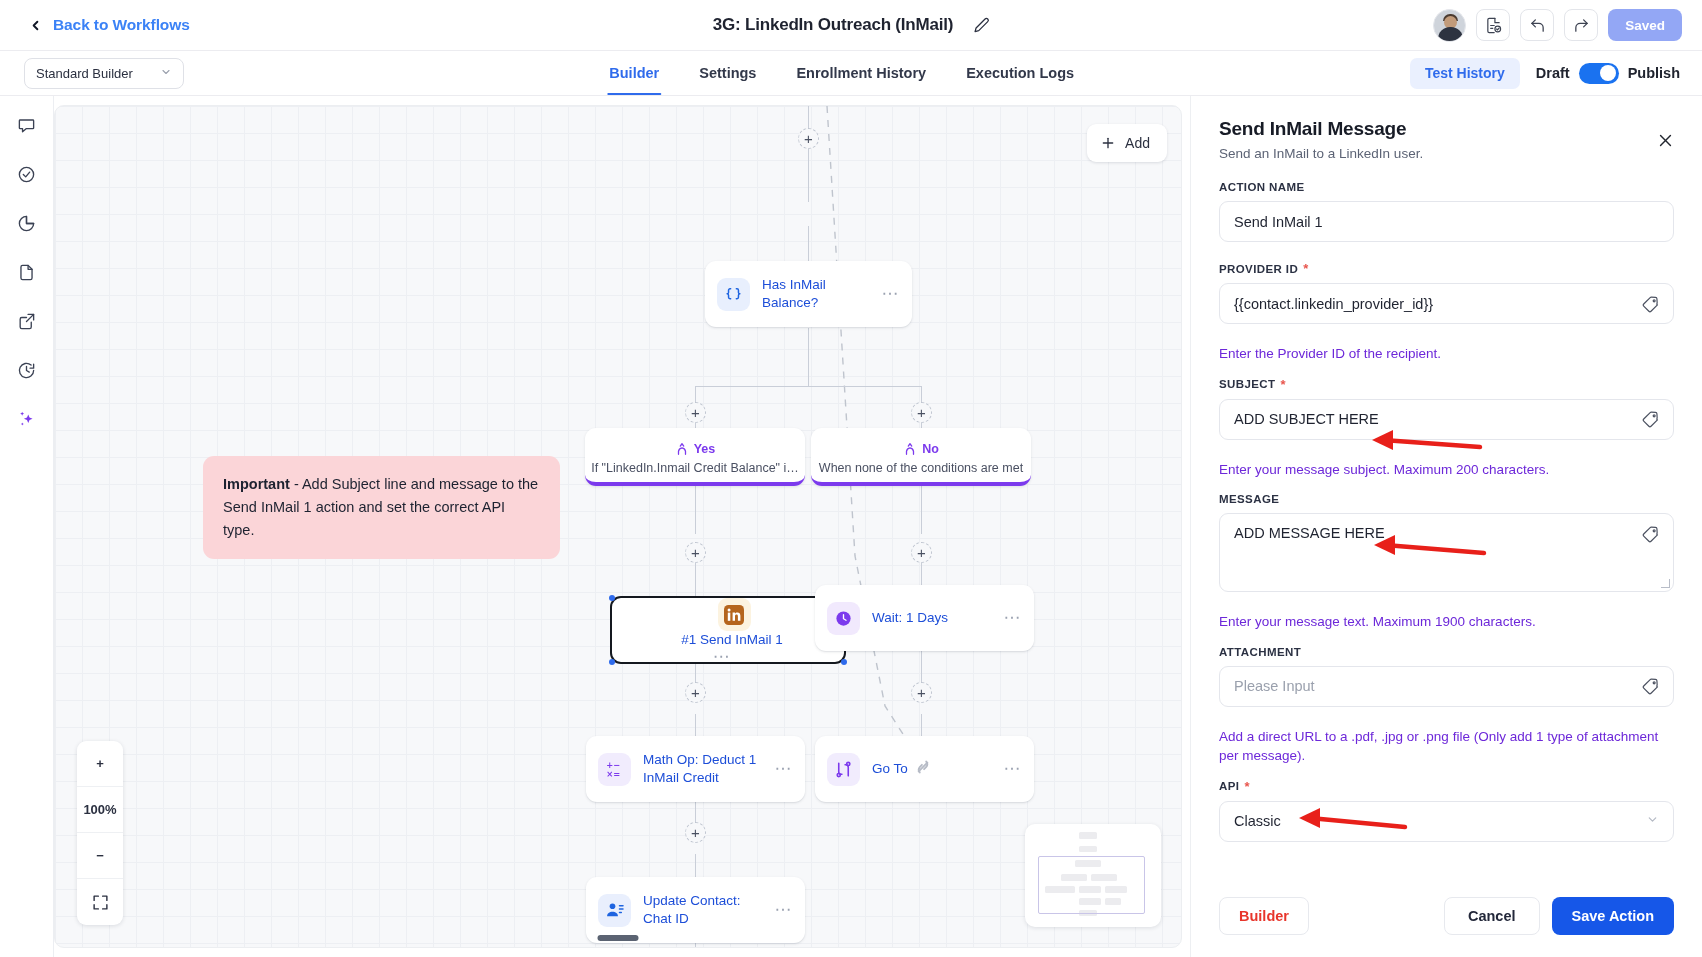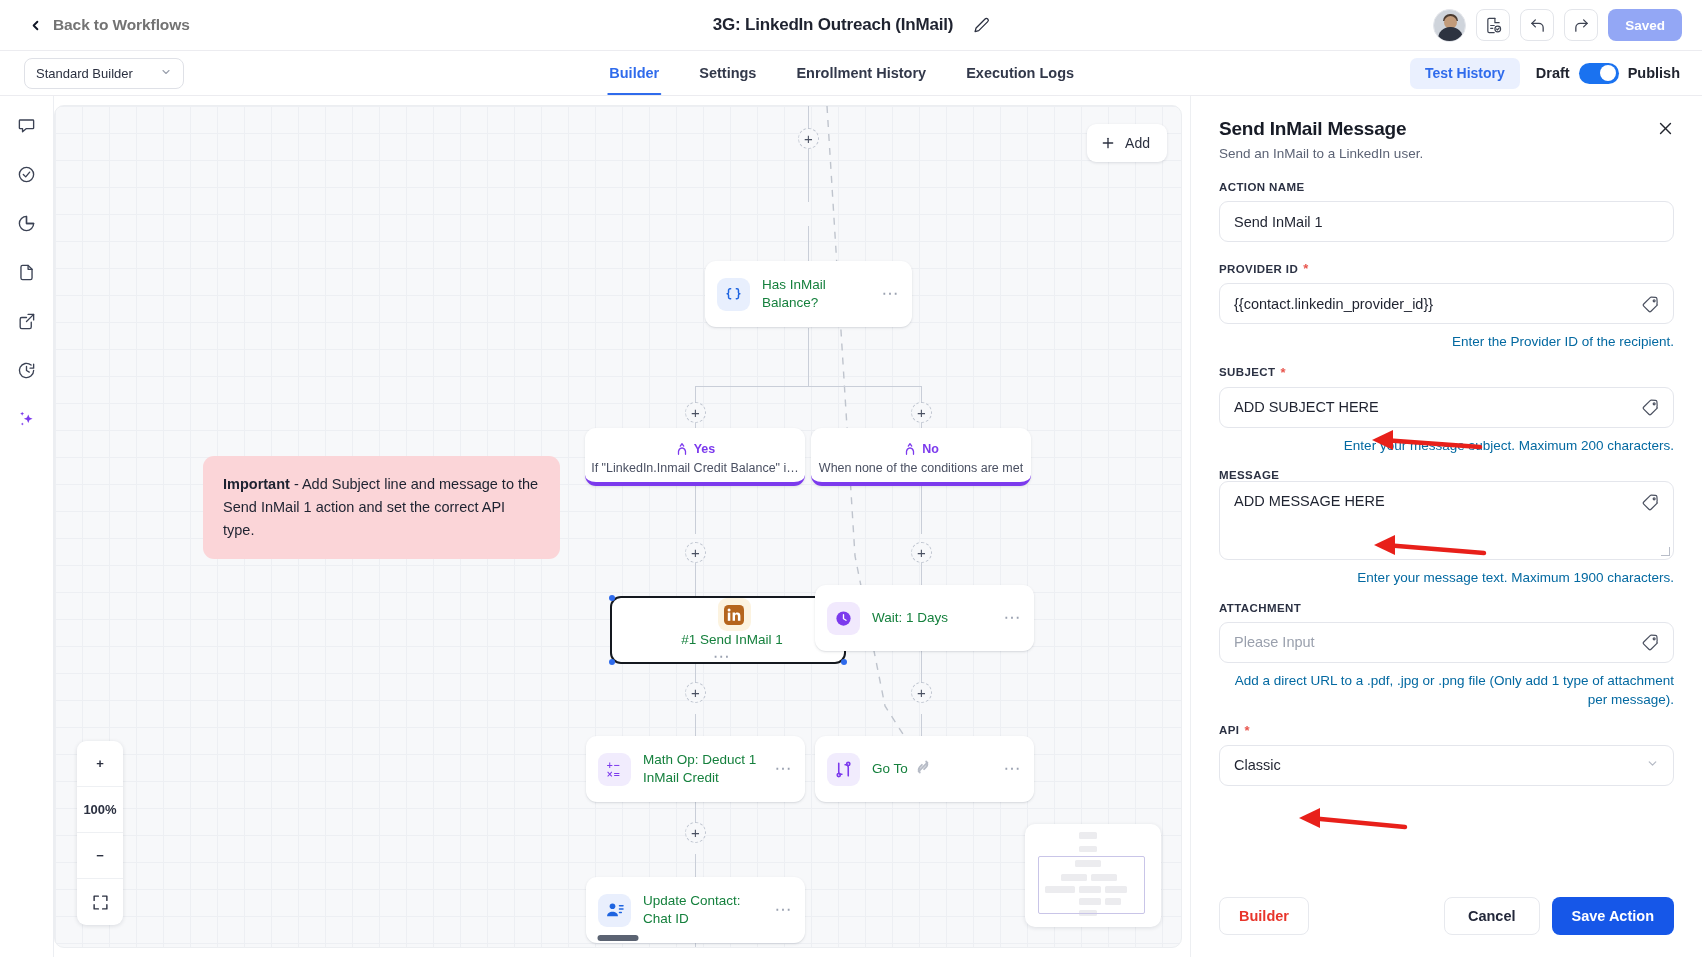--- a/index.html
+++ b/index.html
@@ -23,21 +23,21 @@
     border-bottom: 1px solid #ececf0;
     display: flex; align-items: center;
     position: relative;
   }
   .back-link {
     display: flex; align-items: center; gap: 10px;
     margin-left: 28px; cursor: pointer;
   }
   .back-link .chev { color: #111827; display: flex; }
   .back-text {
-    font-size: 15.5px; font-weight: 700; color: #737373; letter-spacing: -0.1px;
+    font-size: 15.5px; font-weight: 700; color: #3b82f6; letter-spacing: -0.1px;
   }
   .doc-title-wrap {
     position: absolute; left: 50%; transform: translateX(-50%);
     display: flex; align-items: center; gap: 20px;
   }
   .doc-title { font-size: 17px; font-weight: 600; color: #1f2330; letter-spacing: -0.2px; }
   .pencil { color: #2b3040; display: flex; cursor: pointer; }
   .topbar-right {
     margin-left: auto; margin-right: 20px;
     display: flex; align-items: center; gap: 10px;
@@ -155,21 +155,21 @@
     position: absolute; background: #fff; border-radius: 11px;
     box-shadow: 0 1px 3px rgba(24,32,52,.10), 0 1px 1px rgba(24,32,52,.05);
     display: flex; align-items: center; cursor: pointer;
   }
   .node .nico {
     width: 33px; height: 33px; border-radius: 9px;
     display: flex; align-items: center; justify-content: center;
     margin-left: 12px; flex: none;
   }
   .node .nlabel {
-    font-size: 13.5px; color: #15803d; margin-left: 12px;
+    font-size: 13.5px; color: #1d4ed8; margin-left: 12px;
     line-height: 1.32; flex: 1; padding-right: 4px;
   }
   .node .ndots {
     color: #9aa1b0; font-size: 17px; letter-spacing: 1.5px;
     margin-right: 12px; line-height: 0.6; flex: none;
   }
   .node.selected { border: 2.5px solid #14181f; box-shadow: none; }
   .handle-dot {
     position: absolute; width: 6px; height: 6px; border-radius: 50%;
     background: #2f6bec;
@@ -247,21 +247,21 @@
 
   .arrow-svg { position: absolute; inset: 0; pointer-events: none; z-index: 8; }
 
   
   .panel {
     width: 512px; min-width: 512px;
     background: #fff; border-left: 1px solid #edeff2;
     display: flex; flex-direction: column; position: relative;
     padding: 22px 28px 0 28px;
   }
-  .panel-head { display: flex; align-items: flex-start; }
+  .panel-head { display: flex; align-items: center; }
   .panel-title { font-size: 19px; font-weight: 700; color: #171b26; letter-spacing: -0.2px; }
   .panel-sub { font-size: 13.5px; color: #5c6375; margin-top: 6px; }
   .panel-close {
     margin-left: auto; color: #22262f; cursor: pointer; display: flex;
     padding-top: 2px;
   }
   .field { margin-top: 20px; }
   .flabel {
     font-size: 11.5px; font-weight: 700; color: #2b3143;
     letter-spacing: .4px; display: flex; align-items: center; gap: 5px;
@@ -272,23 +272,23 @@
     border: 1px solid #e4e6ec; border-radius: 9px; background: #fff;
     display: flex; align-items: center; height: 41px;
   }
   .inputwrap input {
     flex: 1; border: none; outline: none; background: transparent;
     font-size: 14.5px; color: #1f2330; padding: 0 14px;
     font-family: inherit; height: 100%;
   }
   .inputwrap input::placeholder { color: #9aa0ad; }
   .tagico { margin-right: 13px; color: #4b5160; display: flex; cursor: pointer; flex: none; }
-  .helper { font-size: 13.5px; color: #0369a1; margin-top: 8px; line-height: 1.45; text-align: right; }
+  .helper { font-size: 13.5px; color: #6d28d9; margin-top: 20px; line-height: 1.45; }
   .textwrap {
-    position: relative;
+    margin-top: 8px; position: relative;
     border: 1px solid #e4e6ec; border-radius: 9px; background: #fff;
     height: 79px; display: flex;
   }
   .textwrap textarea {
     flex: 1; border: none; outline: none; background: transparent; resize: none;
     font-size: 14.5px; color: #1f2330; padding: 11px 0 0 14px;
     font-family: inherit;
   }
   .textwrap .tagico { position: absolute; right: 13px; top: 11px; margin: 0; }
   .textwrap::after {

